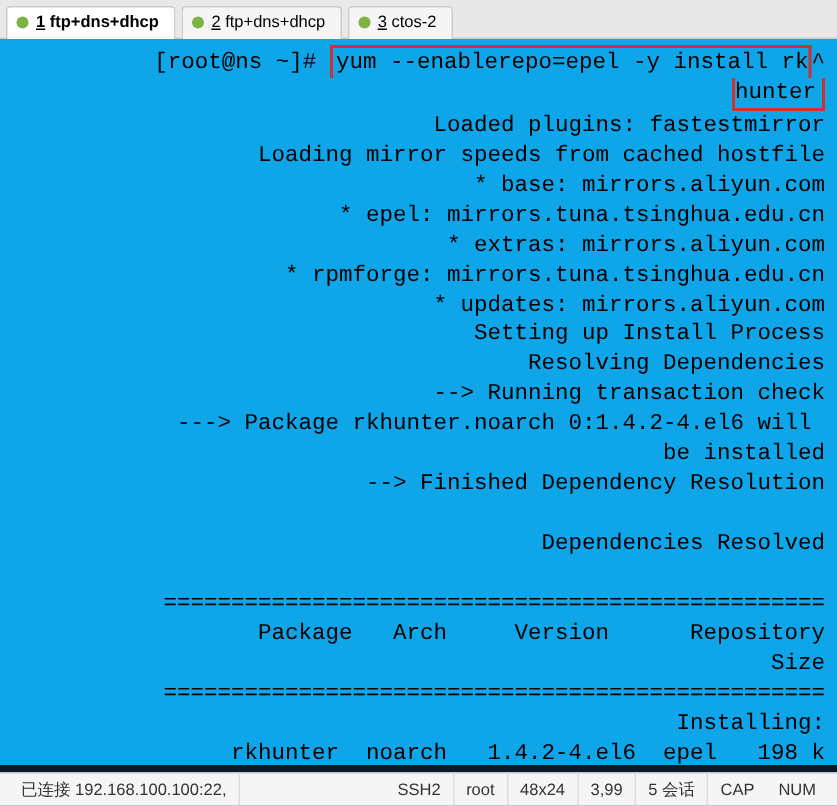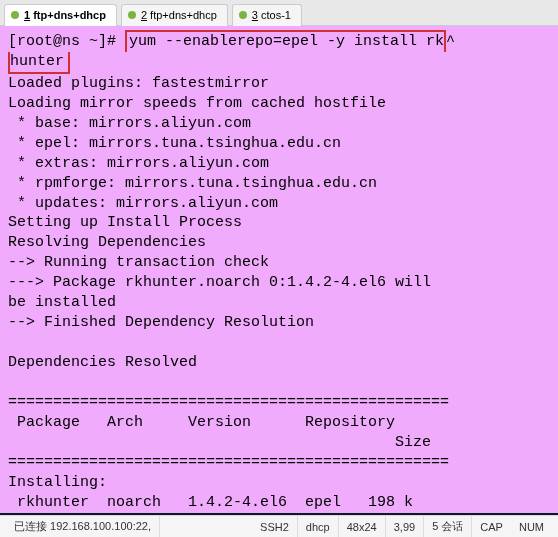--- a/index.html
+++ b/index.html
@@ -38,30 +38,31 @@
       font-weight: bold;
     }
     .dot {
       width: 8px;
       height: 8px;
       border-radius: 50%;
       background: #7cb342;
       margin-right: 5px;
     }
     .terminal {
-      background: #f0abfc;
+      background: #0ea5e9;
       font-family: 'Courier New', monospace;
       font-size: 15px;
       line-height: 1.33;
       padding: 4px 8px;
       height: calc(100% - 26px - 22px);
       overflow: hidden;
       white-space: pre;
       color: #000;
-      border-bottom: 2px solid #0f172a;
+      border-bottom: 5px solid #0f172a;
+      text-align: right;
     }
     .hl-line1 {
       display: inline-block;
       border: 2px solid #d03030;
       border-bottom: none;
       padding: 0 0 0 2px;
     }
     .hl-line2 {
       display: inline-block;
       border: 2px solid #d03030;
@@ -96,21 +97,21 @@
   <div class="tab active">
     <span class="dot"></span>
     <span><span class="num-underline">1</span></span>&nbsp;<span>ftp+dns+dhcp</span>
   </div>
   <div class="tab">
     <span class="dot"></span>
     <span><span class="num-underline">2</span></span>&nbsp;<span>ftp+dns+dhcp</span>
   </div>
   <div class="tab">
     <span class="dot"></span>
-    <span><span class="num-underline">3</span></span>&nbsp;<span>ctos-1</span>
+    <span><span class="num-underline">3</span></span>&nbsp;<span>ctos-2</span>
   </div>
 </div>
 
 <div class="terminal"><span>[root@ns ~]# </span><span class="hl-line1"><span>yum --enablerepo=epel -y install rk</span></span><span>^</span>
 <span class="hl-line2"><span>hunter</span></span><span>
 Loaded plugins: fastestmirror
 Loading mirror speeds from cached hostfile
  * base: mirrors.aliyun.com
  * epel: mirrors.tuna.tsinghua.edu.cn
  * extras: mirrors.aliyun.com
@@ -129,19 +130,19 @@
  Package   Arch     Version      Repository
                                            Size
 =================================================
 Installing:
  rkhunter  noarch   1.4.2-4.el6  epel   198 k</span></div>
 
 <div class="status-bar">
   <div class="status-segment">已连接 192.168.100.100:22,</div>
   <div class="spacer"></div>
   <div class="status-segment">SSH2</div>
-  <div class="status-segment">dhcp</div>
+  <div class="status-segment">root</div>
   <div class="status-segment">48x24</div>
   <div class="status-segment">3,99</div>
   <div class="status-segment">5 会话</div>
   <div class="status-segment nb">CAP</div>
   <div class="status-segment nb">NUM</div>
 </div>
 
 </body></html>

